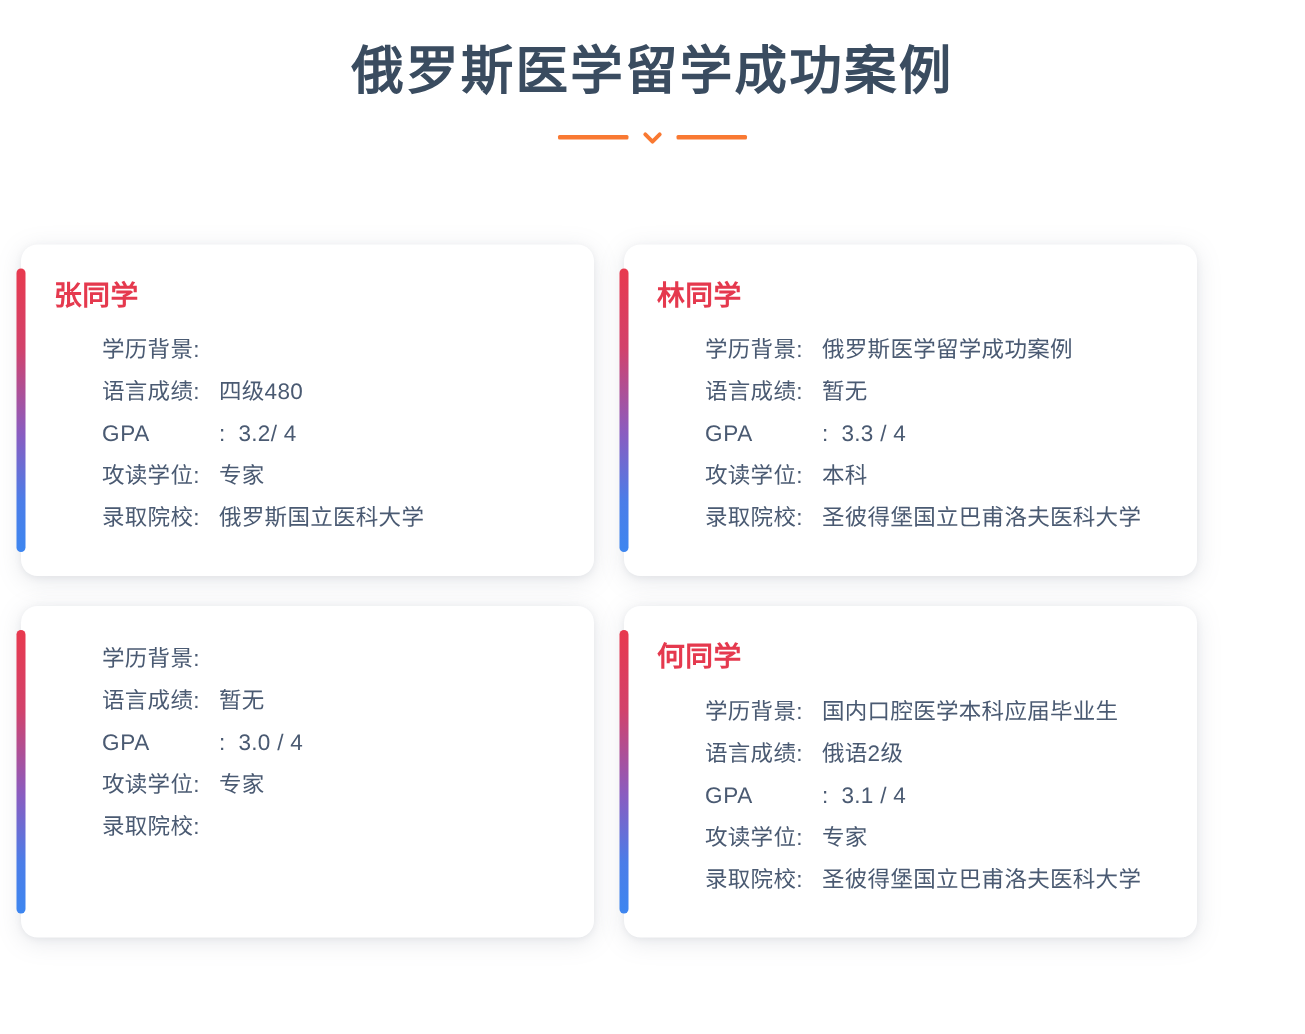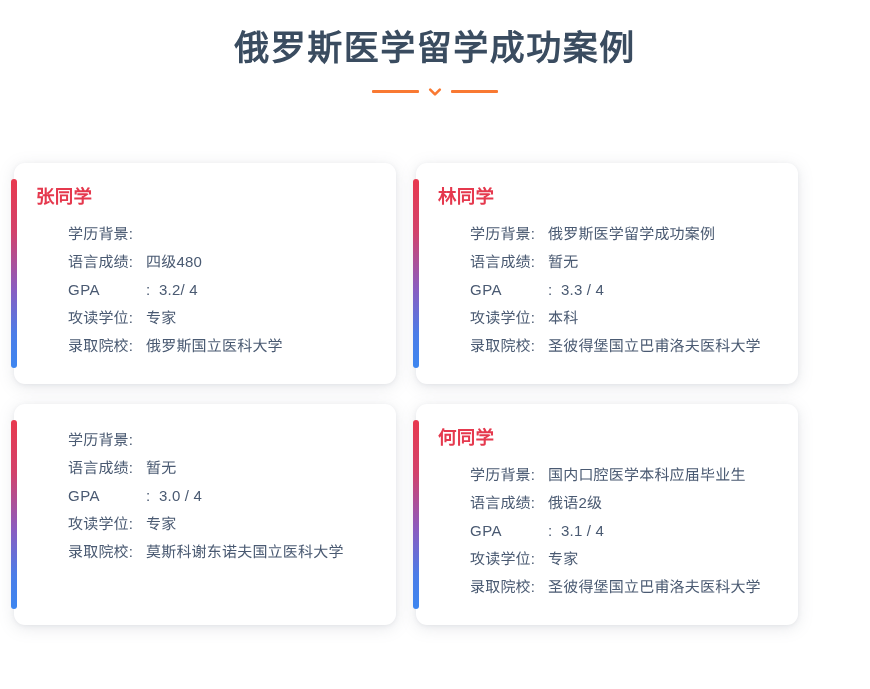--- a/index.html
+++ b/index.html
@@ -231,21 +231,20 @@
           <span class="info-label latin">GPA</span>
           <span class="info-colon">:</span>
           <span class="info-value">3.0 / 4</span>
         </li>
         <li class="info-row">
           <span class="info-label">攻读学位:</span>
           <span class="info-value">专家</span>
         </li>
         <li class="info-row">
           <span class="info-label">录取院校:</span>
-          <span class="info-value">莫斯科谢东诺夫国立医科大学</span>
         </li>
       </ul>
     </div>
 
     <div class="case-card">
       <span class="accent-bar"></span>
       <div class="student-name">何同学</div>
       <ul class="info-list">
         <li class="info-row">
           <span class="info-label">学历背景:</span>

